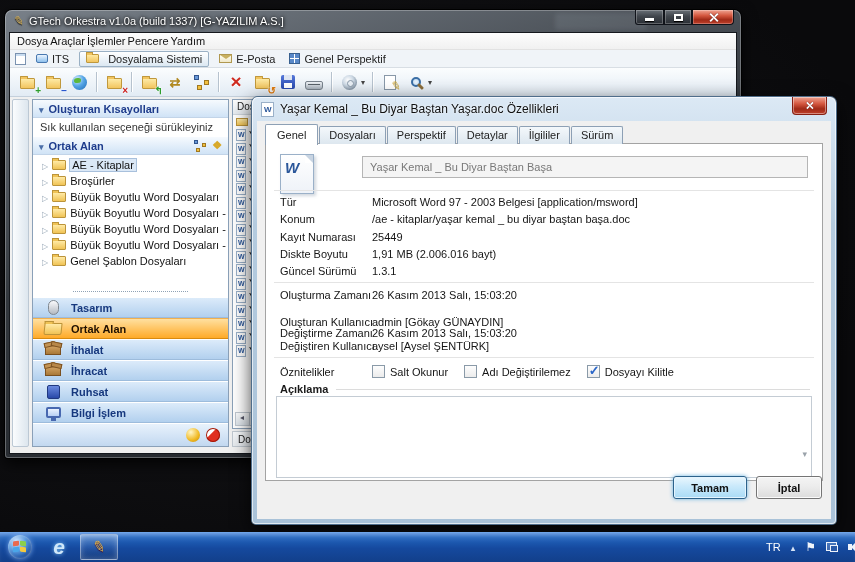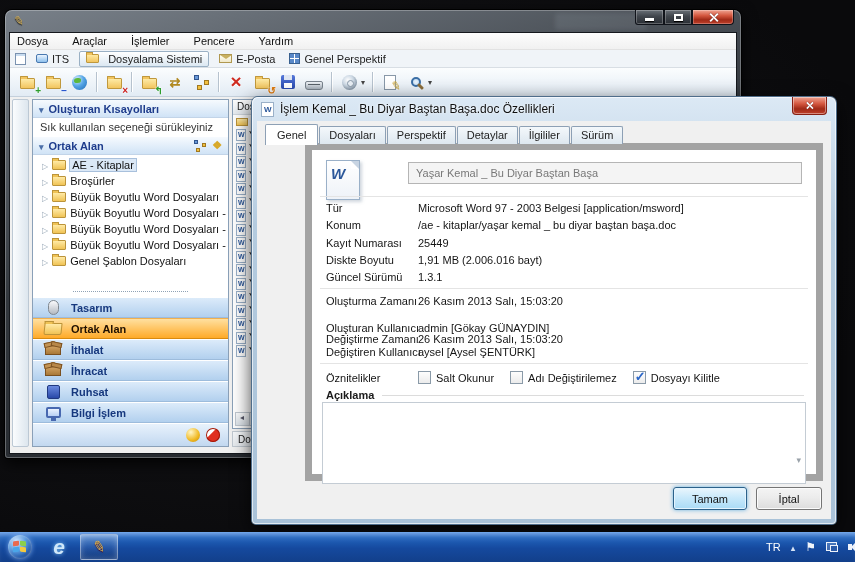--- a/index.html
+++ b/index.html
@@ -25,21 +25,21 @@
   .cap.cls{width:42px;border-radius:0 0 4px 0;
     background:linear-gradient(#f0a492,#d4573f 40%,#a02a17 70%,#c0402a);}
   .cap.min i{width:9px;height:3px;background:#fff;box-shadow:0 1px 1px #000;margin-top:5px;}
   .cap.max i{width:9px;height:7px;border:2px solid #fff;box-shadow:0 1px 1px #000;}
   .xbars{position:relative;width:11px;height:11px;}
   .xbars::before,.xbars::after{content:"";position:absolute;left:5px;top:0;width:2px;height:11px;background:#fff;box-shadow:0 0 1px #400;}
   .xbars::before{transform:rotate(45deg);} .xbars::after{transform:rotate(-45deg);}
 
   .mw-client{position:absolute;left:4px;right:4px;top:22px;bottom:4px;background:#f0f0f0;border:1px solid #15181d;overflow:hidden;}
   .menubar{height:17px;background:linear-gradient(#fdfdfd,#f1f1f1);border-bottom:1px solid #e2e2e2;
-    display:flex;align-items:center;padding-left:7px;font-size:11px;color:#111;gap:24px;}
+    display:flex;align-items:center;padding-left:7px;font-size:11px;color:#111;gap:2px;}
   .menubar span{cursor:default;}
   .perspbar{height:18px;background:#f0f4f8;border-bottom:1px solid #d8dee4;display:flex;align-items:center;
     padding-left:5px;font-size:11px;color:#222;gap:6px;}
   .ptab{display:flex;align-items:center;gap:4px;padding:1px 4px;}
   .ptab.active{border:1px solid #9ab0c4;border-radius:2px;background:linear-gradient(#ffffff,#dce8f2);padding:1px 6px;gap:9px;}
   .ic-form{width:11px;height:12px;background:#fff;border:1px solid #7a92b0;box-shadow:inset 0 2px 0 #c8dcf0;}
   .ic-bubble{width:12px;height:9px;background:linear-gradient(#eaf4ff,#8ec0ec);border:1px solid #4878b0;border-radius:2px;}
   .ic-mail{width:13px;height:9px;background:linear-gradient(#fffef4,#f0e8c8);border:1px solid #b09850;position:relative;}
   .ic-mail::before{content:"";position:absolute;left:0;top:0;border-left:6px solid transparent;border-right:6px solid transparent;border-top:4px solid #c8b060;}
   .ic-grid{width:11px;height:11px;background:#5888c8;box-shadow:inset 0 0 0 1px #38608f;position:relative;}
@@ -151,40 +151,40 @@
   .wicon-t::before{content:"W";position:absolute;left:2px;top:2px;font-size:8px;font-weight:bold;color:#2b579a;}
   .dlg-close{position:absolute;right:9px;top:0;width:35px;height:18px;border:1px solid #861f12;border-top:none;border-radius:0 0 4px 4px;
     background:linear-gradient(#f0a492,#d4573f 40%,#a02a17 70%,#c0402a);box-shadow:inset 0 0 0 1px rgba(255,255,255,.4);
     display:flex;align-items:center;justify-content:center;}
   .dlg-close .xbars{transform:scale(.8);}
   .dlg-client{position:absolute;left:5px;right:5px;top:24px;bottom:5px;background:#f0f0f0;}
   .tabs{position:absolute;left:8px;top:3px;display:flex;align-items:flex-end;height:20px;z-index:3;}
   .tab{font-size:11px;color:#222;padding:2px 9px 3px;border:1px solid #8da0b5;border-bottom:none;
     background:linear-gradient(#f4f8fb,#dde7ef);border-radius:2px 2px 0 0;margin-right:1px;}
   .tab.active{background:#fff;padding:4px 11px 4px;border-color:#8da0b5;position:relative;top:1px;}
-  .page{position:absolute;left:8px;right:8px;top:22px;bottom:38px;background:#fff;border:7px solid #a3a3a3;margin-left:40px;}
+  .page{position:absolute;left:8px;right:8px;top:22px;bottom:38px;background:#fff;border:1px solid #a3a3a3;}
   .docbig{position:absolute;left:14px;top:10px;width:34px;height:40px;background:linear-gradient(#ffffff,#eef2f8);
     border:1px solid #9ab0c8;box-shadow:2px 2px 3px rgba(120,140,160,.35);}
   .docbig::before{content:"W";position:absolute;left:4px;top:4px;font-size:15px;font-weight:bold;color:#2b579a;font-style:italic;}
   .docbig::after{content:"";position:absolute;right:0;top:0;border-top:8px solid #c8d4e2;border-left:8px solid #fff;}
   .nameinput{position:absolute;left:96px;right:14px;top:12px;height:22px;border:1px solid #b5b5b5;background:#f4f4f4;
     color:#787878;font-size:11px;padding:0 7px;}
   .hr{position:absolute;left:8px;right:8px;height:1px;background:#e4e4e4;}
   .frow2{position:absolute;left:14px;right:10px;height:14px;font-size:11px;color:#151515;white-space:nowrap;}
   .flabel{display:inline-block;width:92px;}
   .cbrow{position:absolute;left:14px;right:10px;display:flex;align-items:center;font-size:11px;color:#151515;}
   .cbrow .flabel{width:92px;}
   .cbitem{display:flex;align-items:center;margin-right:16px;}
   .cb{width:13px;height:13px;border:1px solid #8a9aa8;background:linear-gradient(#fdfdfd,#ececec);margin-right:5px;position:relative;flex:none;}
   .cb.checked::before{content:"✓";position:absolute;left:1px;top:-3px;color:#2a66c8;font-size:13px;font-weight:bold;}
   .desc-group{position:absolute;left:14px;right:12px;display:flex;align-items:center;font-size:11px;font-weight:bold;color:#1a1a1a;gap:8px;}
   .desc-group::after{content:"";flex:1;border-top:1px solid #dcdcdc;}
   .descbox{position:absolute;left:10px;right:10px;top:252px;height:82px;border:1px solid #c4ccd4;background:#fff;}
   .descbox::after{content:"▾";position:absolute;right:4px;bottom:18px;color:#9aa2aa;font-size:9px;}
-  .dlg-footer{position:absolute;left:0;right:0;bottom:1px;height:36px;}
+  .dlg-footer{position:absolute;left:0;right:0;bottom:12px;height:36px;font-weight:bold;}
   .btn{position:absolute;bottom:8px;height:23px;font-size:11px;color:#111;display:flex;align-items:center;justify-content:center;border-radius:3px;}
   .btn-ok{right:84px;width:74px;border:1px solid #2c628b;
     background:linear-gradient(#eaf6fd,#c9e9fb 45%,#a9dbf6);box-shadow:0 0 4px #6ab2e0, inset 0 0 0 1px #e4f4fe;}
   .btn-cancel{right:9px;width:66px;border:1px solid #757575;
     background:linear-gradient(#f4f4f4,#ececec 45%,#dcdcdc);box-shadow:inset 0 0 0 1px #fbfbfb;}
 
   
   .taskbar{position:absolute;left:0;right:0;bottom:0;height:30px;z-index:20;
     background:linear-gradient(#4b8ade,#2163bc 18%,#15499e 55%,#123f8a);
     box-shadow:inset 0 1px 0 #6ea4e8, inset 0 8px 10px -6px rgba(255,255,255,.35);
@@ -214,20 +214,21 @@
   .spk::after{content:"";position:absolute;left:3px;top:0;border-top:6px solid transparent;border-bottom:6px solid transparent;border-right:6px solid #eef2fa;}
 </style>
 </head>
 <body>
 
 <div id="desktop">
 
   <div class="mw">
     <div class="mw-titlebar">
       <span class="pencil-ico">✎</span>
+      <span>GTech Orkestra v1.0a (build 1337) [G-YAZILIM A.S.]</span>
       <div class="ghost"></div>
       <div class="caps">
         <div class="cap min">
             <i></i>
           </div>
         <div class="cap max">
             <i></i>
           </div>
         <div class="cap cls">
             <span class="xbars"></span>
@@ -510,21 +511,21 @@
           </div>
           <div class="statusbar">Dosya Listesi</div>
         </div>
       </div>
     </div>
   </div>
 
   <div class="dlg">
     <div class="dlg-titlebar">
       <span class="wicon-t"></span>
-      <span>İşlem Kemal _ Bu Diyar Baştan Başa.doc Özellikleri</span>
+      <span>Yaşar Kemal _ Bu Diyar Baştan Yaşar.doc Özellikleri</span>
     </div>
     <div class="dlg-close">
         <span class="xbars"></span>
       </div>
 
     <div class="dlg-client">
       <div class="tabs">
         <span class="tab active">Genel</span>
         <span class="tab">Dosyaları</span>
         <span class="tab">Perspektif</span>

